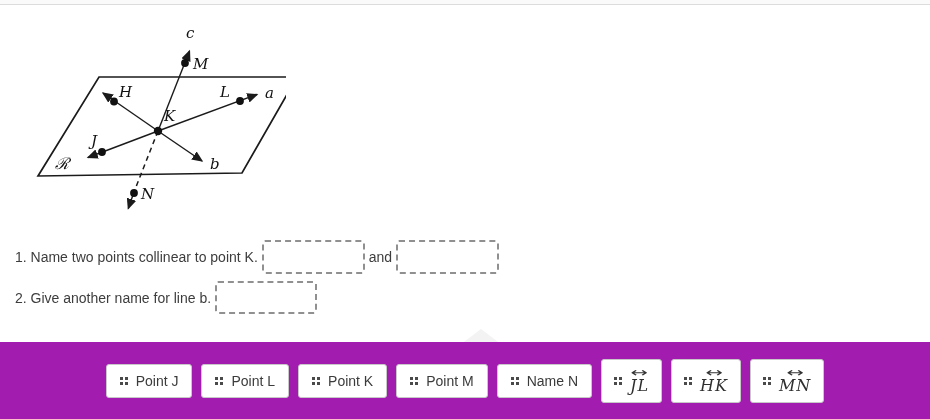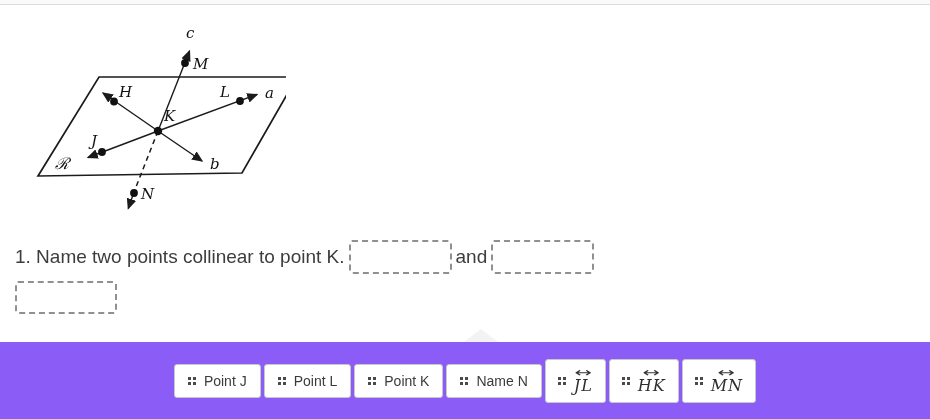--- a/index.html
+++ b/index.html
@@ -10,39 +10,39 @@
     font-family:"Liberation Sans", sans-serif;
   }
   .top-strip {
     position:absolute; top:0; left:0; right:0; height:5px;
     background:#fafafa; border-bottom:1px solid #dcdcdc;
   }
   .diagram-svg { position:absolute; left:24px; top:18px; }
 
   .q-row {
     position:absolute; display:flex; align-items:center; gap:4px;
-    font-size:19px; color:#3d3d3d;
+    font-size:14px; color:#3d3d3d;
   }
   #q1 { left:15px; top:239px; height:35px; }
   #q2 { left:15px; top:280px; height:35px; }
   .dropzone {
     width:103px; height:34px; background:#fff;
     border:2px dashed #909090; border-radius:3px;
   }
   #q2 .dropzone { width:102px; height:33px; }
 
   .tray-notch {
     position:absolute; left:464px; top:329px; width:0; height:0;
     border-left:17px solid transparent; border-right:17px solid transparent;
     border-bottom:13px solid #f3f3f3;
   }
   .tray {
     position:absolute; left:0; right:0; top:342px; bottom:0;
-    background:#8b5cf6;
-    display:flex; align-items:center; justify-content:center; gap:3px;
+    background:#a21caf;
+    display:flex; align-items:center; justify-content:center; gap:9px;
   }
   .chip {
     display:flex; align-items:center; gap:8px;
     background:#ffffff; border:1px solid #c8c8c8; border-radius:3px;
     color:#3b3b3b; font-size:14px; cursor:grab; user-select:none;
   }
   .chip.point { height:34px; padding:0 13px; }
   .chip.line  { height:44px; padding:0 12px; }
   .handle {
     display:grid; grid-template-columns:3px 3px; grid-template-rows:3px 3px;
@@ -111,20 +111,21 @@
   </svg>
 
   <div class="q-row" id="q1">
     <span>1. Name two points collinear to point K.</span>
     <div class="dropzone"></div>
     <span>and</span>
     <div class="dropzone"></div>
   </div>
 
   <div class="q-row" id="q2">
+    <span>2. Give another name for line b.</span>
     <div class="dropzone"></div>
   </div>
 
   <div class="tray-notch"></div>
 
   <div class="tray">
 
     <div class="chip point">
       <span class="handle">
           <i></i>
@@ -148,20 +149,29 @@
     <div class="chip point">
       <span class="handle">
           <i></i>
           <i></i>
           <i></i>
           <i></i>
         </span>
       <span>Point K</span>
     </div>
 
+    <div class="chip point">
+      <span class="handle">
+          <i></i>
+          <i></i>
+          <i></i>
+          <i></i>
+        </span>
+      <span>Point M</span>
+    </div>
 
     <div class="chip point">
       <span class="handle">
           <i></i>
           <i></i>
           <i></i>
           <i></i>
         </span>
       <span>Name N</span>
     </div>

